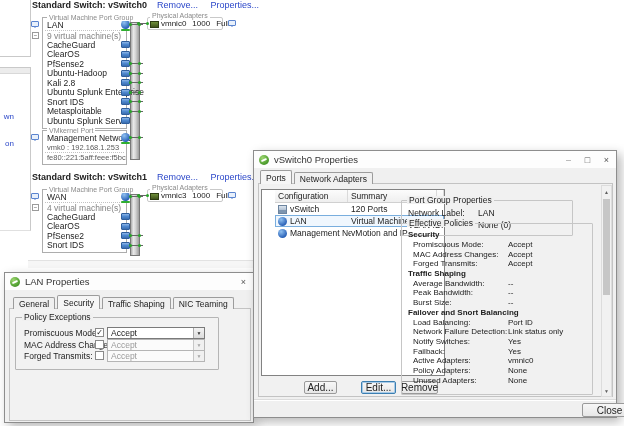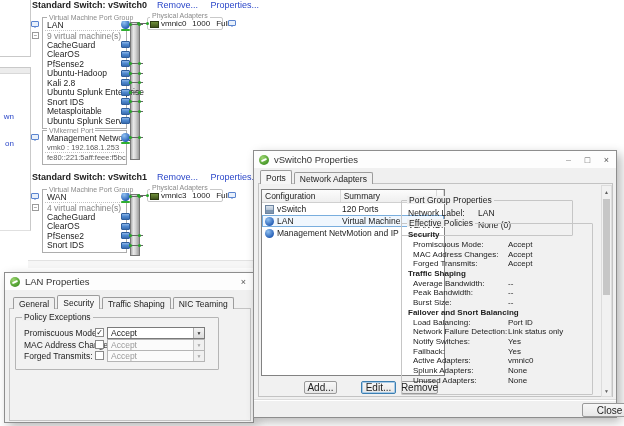--- a/index.html
+++ b/index.html
@@ -73,21 +73,21 @@
   .cb { position:absolute; left:79px; top:1px; width:9px; height:9px; background:#fff; border:1px solid #8a8a8a; font-size:8px; line-height:7px; text-align:center; color:#222; cursor:pointer; }
   .cb .tick { visibility:hidden; }
   .cb[data-checked="true"] .tick { visibility:visible; }
   .combo { position:absolute; left:91px; top:0; width:98px; height:12px; background:#fff; border:1px solid #7a7a7a; display:flex; align-items:center; font-size:8.5px; color:#222; }
   .combo-val { padding-left:3px; flex:1; white-space:nowrap; overflow:hidden; }
   .combo-btn { width:11px; height:100%; flex:none; background:linear-gradient(#f2f2f2,#dcdcdc); border-left:1px solid #ababab; display:flex; align-items:center; justify-content:center; font-size:5px; color:#333; }
   .combo[data-enabled="false"] { border-color:#b5b5b5; background:#fbfbfb; color:#9b9b9b; }
   .combo[data-enabled="false"] .combo-btn { background:#f0f0f0; color:#a5a5a5; border-left-color:#c7c7c7; }
 
   
-  .listview { position:absolute; background:#fff; border:1px solid #828282; overflow:hidden; }
+  .listview { position:absolute; background:#fff; border:1px solid #828282; overflow:hidden;padding-left:13px; }
   .lv-head { display:flex; height:13px; background:linear-gradient(#fcfcfc,#efefef); border-bottom:1px solid #d0d0d0; }
   .lv-hcell { font-size:8.5px; color:#222; padding:1px 3px; border-right:1px solid #dadada; white-space:nowrap; overflow:hidden; }
   .lv-row { display:flex; height:12px; align-items:center; font-size:8.5px; color:#222; cursor:pointer; }
   .lv-row[data-selected="true"] { background:#f0f7fe; outline:1px solid #79aede; outline-offset:-1px; }
   .lv-c1 { width:80px; padding-left:3px; display:flex; align-items:center; gap:3px; white-space:nowrap; overflow:hidden; }
   .lv-c2 { width:98px; white-space:nowrap; overflow:hidden; }
   .g2 { position:relative; width:9px; height:9px; border-radius:50%; background:radial-gradient(circle at 35% 30%,#8fc0f0,#2a62b8 70%); flex:none; }
   .g2::after { content:""; position:absolute; left:0; right:0; bottom:-2px; height:2px; border-radius:2px; background:#2fae2f; }
   .sw-ico { width:9px; height:9px; flex:none; background:linear-gradient(#dbe4ee,#93a9c1); border:1px solid #6c849f; box-shadow:inset 0 -3px 0 #7d95b0; }
 
@@ -419,21 +419,21 @@
           </div>
         <div class="ep-line ep-row">
             <span class="ep-label">Failback:</span>
             <span>Yes</span>
           </div>
         <div class="ep-line ep-row">
             <span class="ep-label">Active Adapters:</span>
             <span>vmnic0</span>
           </div>
         <div class="ep-line ep-row">
-            <span class="ep-label">Splunk Adapters:</span>
+            <span class="ep-label">Policy Adapters:</span>
             <span>None</span>
           </div>
         <div class="ep-line ep-row">
             <span class="ep-label">Unused Adapters:</span>
             <span>None</span>
           </div>
       </div>
     </div>
 
     <div class="scrollbar" style="left:347px; top:34px; height:212px;">

